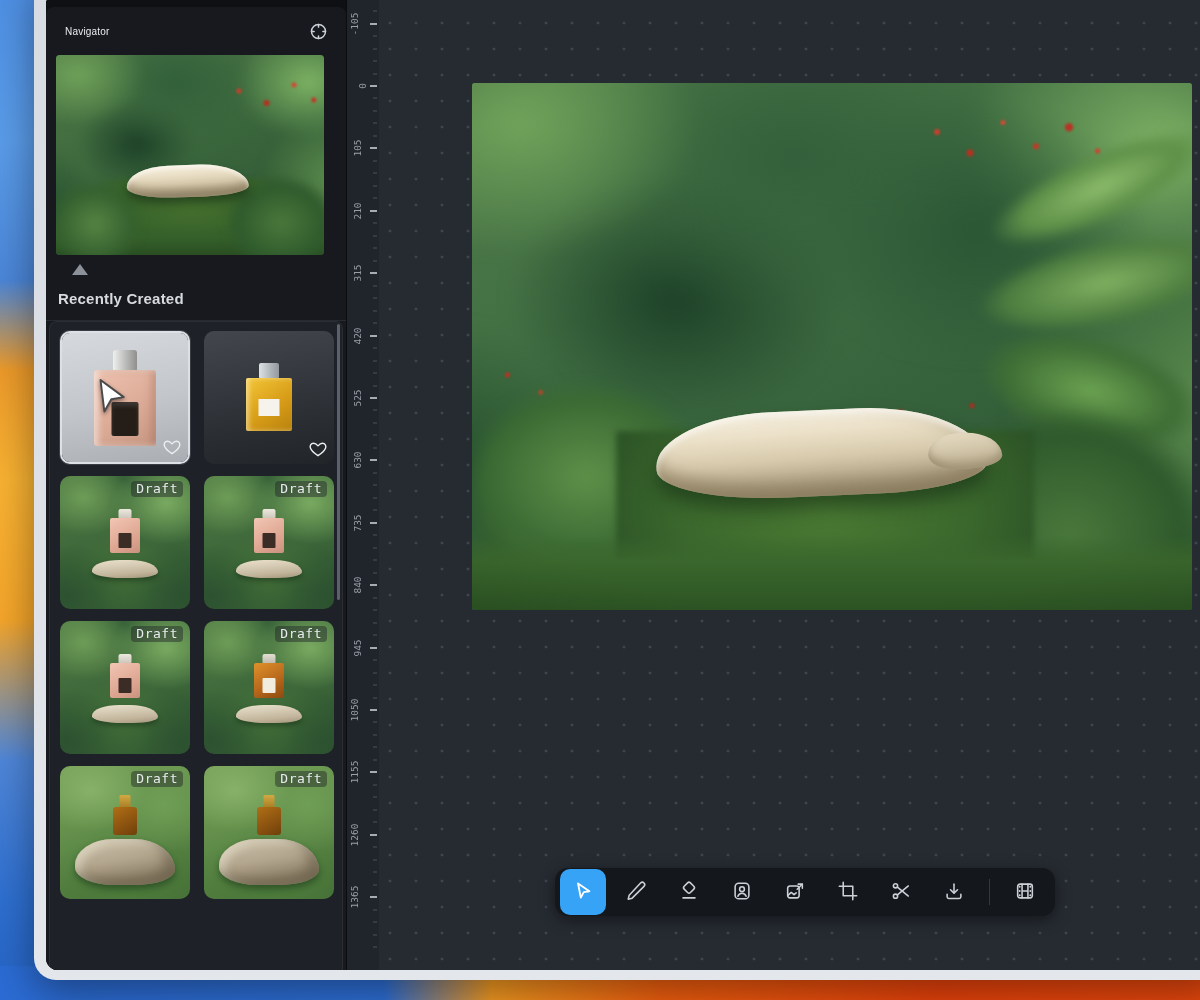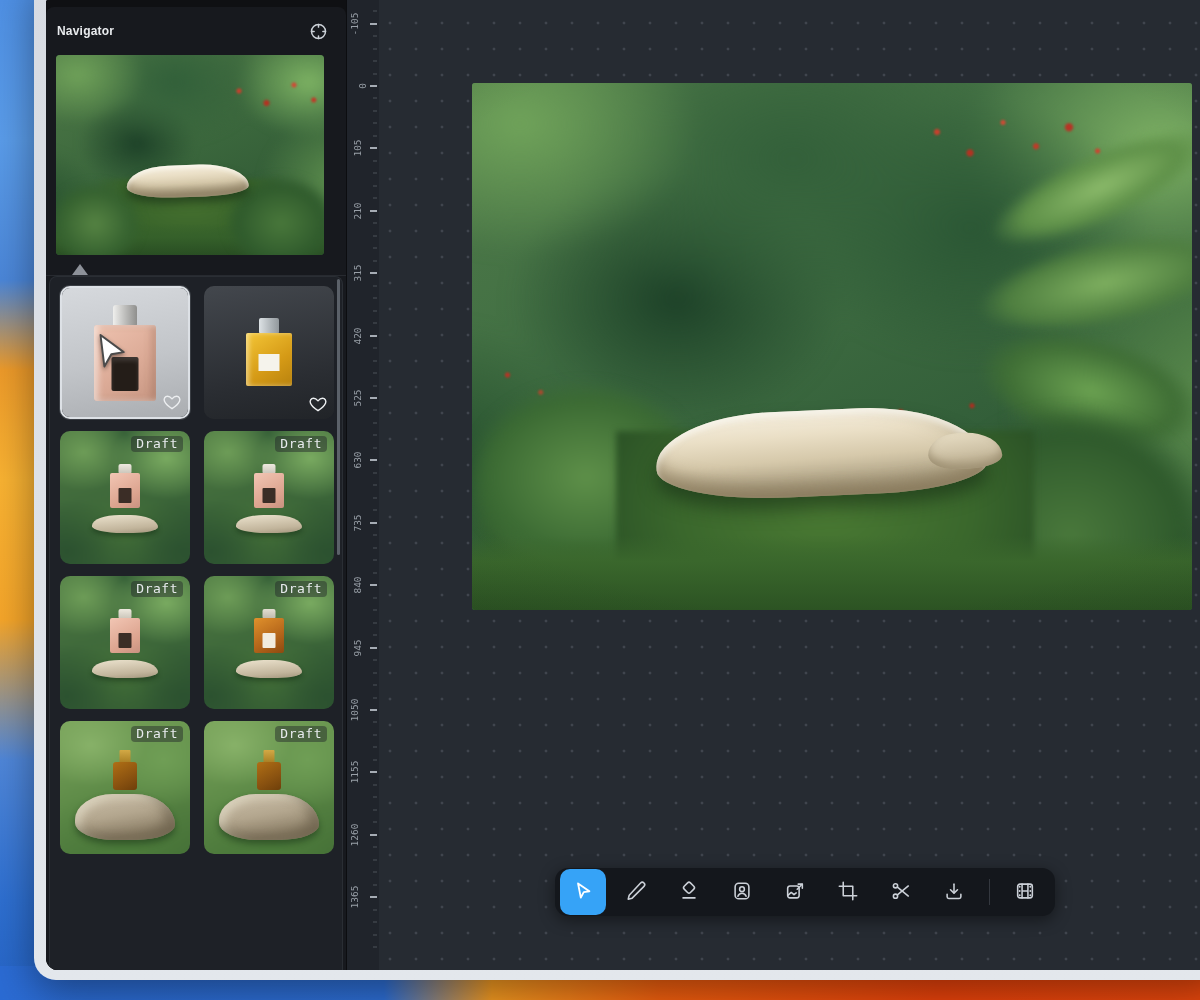--- a/index.html
+++ b/index.html
@@ -15,21 +15,21 @@
   .window { position:absolute; left:34px; top:-26px; right:-26px; bottom:20px;
     background:linear-gradient(180deg,#d7dbe2,#e3e7ec); border-radius:22px;
     box-shadow:0 12px 40px rgba(0,0,0,.4); }
   .app { position:absolute; left:12px; top:26px; right:26px; bottom:10px;
     background:#0f1013; border-radius:2px 0 0 12px; overflow:hidden; display:flex; }
 
   
   .sidebar { width:300px; background:#0f1013; display:flex; flex-direction:column; flex:none; }
   .side-inner { margin-top:7px; background:#17191e; flex:1; display:flex; flex-direction:column; border-radius:8px 8px 0 0; overflow:hidden; }
   .nav-header { display:flex; align-items:center; justify-content:space-between; padding:12px 16px 6px 11px; }
-  .nav-title { color:#e9ebee; font-size:12px; font-weight:700; letter-spacing:.2px; }
+  .nav-title { color:#e9ebee; font-size:10px; font-weight:400; letter-spacing:.2px;margin-left:8px; }
   .locate-btn { width:24px; height:24px; display:flex; align-items:center; justify-content:center; cursor:pointer; }
 
   .nav-thumb { position:relative; height:200px; margin:6px 22px 0 10px; border-radius:4px; overflow:hidden; background:#2b5130; }
   .m-base { position:absolute; inset:0; background:linear-gradient(155deg,#4d7846 0%,#3a663c 50%,#2b5130 100%); }
   .m-fol { position:absolute; inset:-14px; filter:blur(5px); background:
     radial-gradient(110px 80px at 12% 15%, #6fa159 0%, transparent 62%),
     radial-gradient(140px 100px at 45% 18%, #32603a 0%, transparent 62%),
     radial-gradient(90px 70px at 32% 45%, #1d4128 0%, transparent 65%),
     radial-gradient(120px 90px at 90% 18%, #7db263 0%, transparent 62%),
     radial-gradient(130px 110px at 102% 62%, #619350 0%, transparent 65%),
@@ -235,20 +235,21 @@
           <div class="m-flowers"></div>
           <div class="m-mound"></div>
           <div class="m-ground"></div>
           <div class="m-bush m-bl"></div>
           <div class="m-bush m-br"></div>
           <div class="m-rock"></div>
         </div>
 
         <div class="collapse-arrow"></div>
 
+        <div class="section-title">Recently Created</div>
         <div class="divider"></div>
 
 
         <div class="grid-wrap">
           <div class="grid">
               <div class="thumb v-prod-pink selected">
                 <div class="ph-bg"></div>
                 <div class="bottle">
                   <div class="cap"></div>
                   <div class="body">

